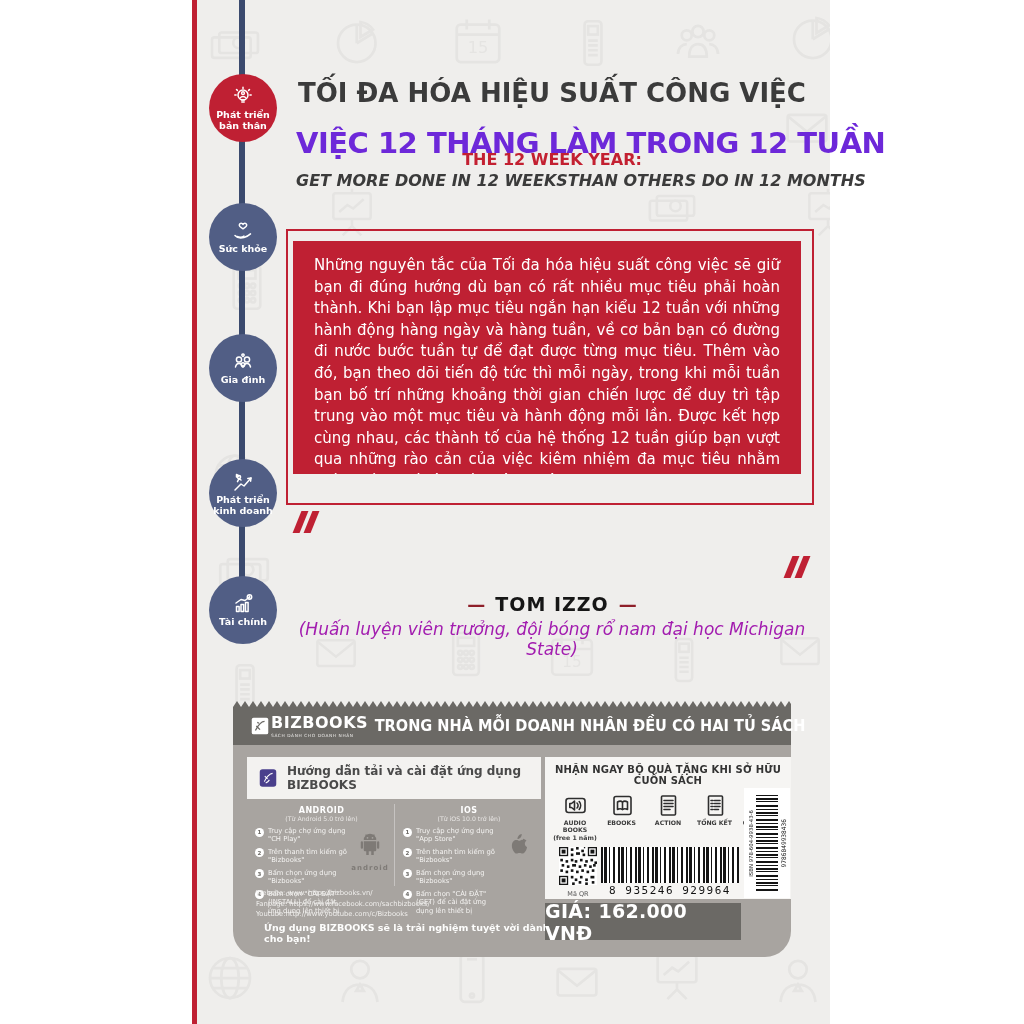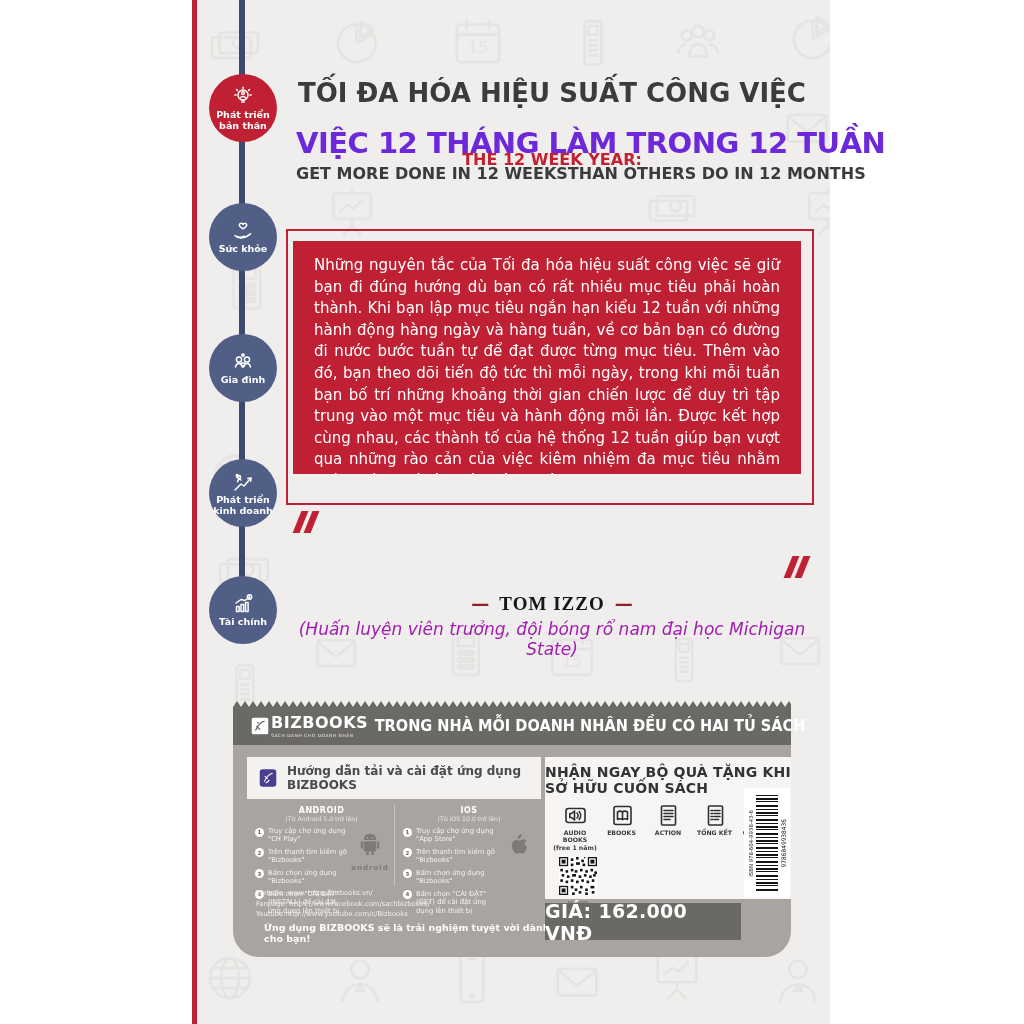--- a/index.html
+++ b/index.html
@@ -15,35 +15,35 @@
     display:flex;flex-direction:column;align-items:center;justify-content:center;gap:1px;color:#fff;text-align:center;}
   .tl-circle svg{width:24px;height:24px;stroke:#fff;fill:none;stroke-width:1.5;stroke-linecap:round;stroke-linejoin:round;}
   .tl-lbl{font-size:9.5px;line-height:1.15;white-space:pre-line;font-weight:600;}
   .c-red{background:#bf2033;}.c-navy{background:#515e85;}
 
   
   .hline{position:absolute;left:296px;width:512px;text-align:center;white-space:nowrap;z-index:8;}
   .h1{top:78px;font-size:26px;font-weight:700;color:#3b3b3b;}
   .h2{top:126px;font-size:29px;font-weight:800;color:#6d28d9;letter-spacing:-.5px;}
   .h3{top:150px;font-size:16px;font-weight:800;color:#c32031;}
-  .h4{top:164px;font-size:16px;font-weight:600;color:#3b3b3b;}
+  .h4{top:171px;font-size:16px;font-weight:600;color:#3b3b3b;font-style:italic;}
 
   
   .decor{position:absolute;left:286px;top:229px;width:524px;height:272px;border:2px solid #bf2033;z-index:7;}
   .redbox{position:absolute;left:293px;top:241px;width:508px;height:233px;background:#bf2033;color:#fff;
     padding:14px 21px;box-sizing:border-box;font-size:15px;line-height:1.44;text-align:justify;overflow:hidden;z-index:8;}
 
   
   .qm{position:absolute;display:flex;gap:4px;z-index:8;}
   .qm i{display:block;width:7px;height:22px;background:#bf2033;transform:skewX(-22deg);}
   .quote-text{position:absolute;left:305px;top:508px;width:498px;text-align:center;font-style:italic;
     font-weight:600;font-size:16px;line-height:1.52;color:#2c2c2c;z-index:8;}
   .author-row{position:absolute;left:296px;top:593px;width:512px;text-align:center;z-index:8;}
   .author-row .dash{color:#8e1f29;font-weight:700;font-size:18px;}
-  .author-row .name{color:#161616;font-weight:800;font-size:19px;margin:6px 10px;letter-spacing:1px;font-family:Liberation Serif, serif;}
+  .author-row .name{color:#161616;font-weight:800;font-size:19px;margin:6px 10px;letter-spacing:1px;}
   .author-title{position:absolute;left:296px;top:619px;width:512px;text-align:center;font-style:italic;
     font-size:17px;color:#a21caf;z-index:8;}
 
   
   .teeth{position:absolute;left:233px;top:701px;width:558px;height:6px;z-index:8;}
   .p-header{position:absolute;left:233px;top:707px;width:558px;height:38px;background:#6b6965;z-index:8;
     display:flex;align-items:center;}
   .brandbox{display:flex;align-items:center;gap:0;margin-left:16px;}
   .brandbox svg{width:22px;height:22px;}
   .brandname{color:#fff;font-weight:800;font-size:16px;letter-spacing:.5px;line-height:1;}
@@ -67,21 +67,21 @@
   .stepnum{flex:none;width:9px;height:9px;border-radius:50%;background:#fff;color:#6b6965;font-size:5.5px;
     display:flex;align-items:center;justify-content:center;margin-top:0.5px;font-weight:700;}
   .os-logo{position:absolute;right:5px;top:26px;width:38px;text-align:center;}
   .os-logo svg{width:30px;height:30px;}
   .andro-word{font-size:7px;color:#7e7a76;letter-spacing:1px;font-weight:700;}
 
   .links{position:absolute;left:256px;top:888px;z-index:8;font-size:6.8px;color:#f0efed;line-height:1.55;}
   .closing{position:absolute;left:264px;top:922px;width:300px;z-index:8;font-size:9.5px;font-weight:700;color:#fdfdfc;}
 
   .gift-panel{position:absolute;left:545px;top:757px;width:246px;height:142px;background:#f6f5f3;z-index:8;}
-  .gift-title{font-size:14px;font-weight:800;color:#333;padding-top:7px;letter-spacing:.2px;}
+  .gift-title{text-align:center;font-size:10px;font-weight:800;color:#333;padding-top:7px;letter-spacing:.2px;}
   .gift-row{display:flex;justify-content:space-between;padding:7px 8px 0 8px;}
   .gift-item{width:44px;display:flex;flex-direction:column;align-items:center;gap:2px;}
   .gift-item svg{width:24px;height:24px;stroke:#2e2e2e;fill:none;stroke-width:1.6;stroke-linecap:round;stroke-linejoin:round;}
   .gift-lbl{font-size:6.2px;font-weight:700;color:#3c3c3c;text-align:center;line-height:1.2;white-space:pre-line;}
   .code-row{display:flex;align-items:flex-start;padding:6px 0 0 10px;}
   .qr-block{width:46px;text-align:center;}
   .qr-lbl{font-size:6.5px;color:#555;margin-top:1px;}
   .ean{width:138px;text-align:center;}
   .ean-bars{height:36px;background:repeating-linear-gradient(90deg,#141414 0 2px,#fff 2px 3px,#141414 3px 6px,#fff 6px 8px,#141414 8px 9px,#fff 9px 12px,#141414 12px 14px,#fff 14px 17px);}
   .ean-digits{font-family:"DejaVu Sans Mono",monospace;font-size:11px;letter-spacing:1.5px;color:#111;margin-top:1px;}
@@ -465,20 +465,24 @@
           </g>
           <rect x="1" y="1" width="5" height="5" fill="#fff"></rect>
             <rect x="2" y="2" width="3" height="3" fill="#141414"></rect>
           <rect x="23" y="1" width="5" height="5" fill="#fff"></rect>
             <rect x="24" y="2" width="3" height="3" fill="#141414"></rect>
           <rect x="1" y="23" width="5" height="5" fill="#fff"></rect>
             <rect x="2" y="24" width="3" height="3" fill="#141414"></rect>
         </svg>
         <div class="qr-lbl">Mã QR</div>
       </div>
+      <div class="ean">
+        <div class="ean-bars"></div>
+        <div class="ean-digits">8 935246 929964</div>
+      </div>
     </div>
   </div>
 
   <div class="isbn-box">
     <span class="vtext">ISBN 978-604-9938-43-6</span>
     <div class="vbars"></div>
     <span class="vdigits">9786049938436</span>
   </div>
 
   <div class="price-bar">GIÁ: 162.000 VNĐ</div>

